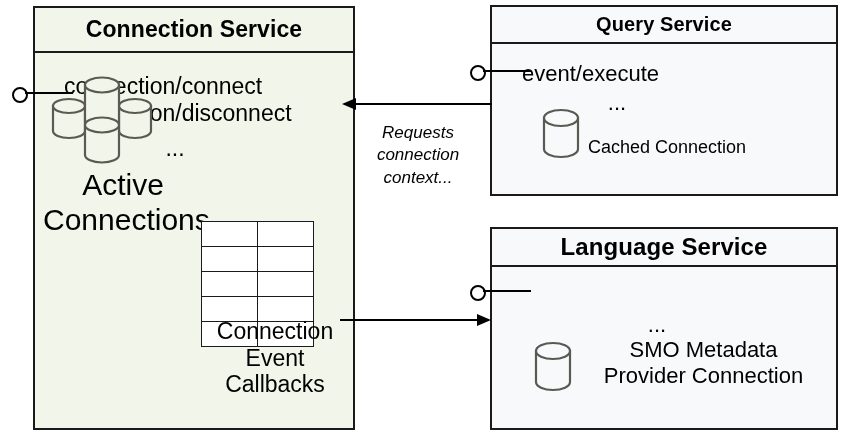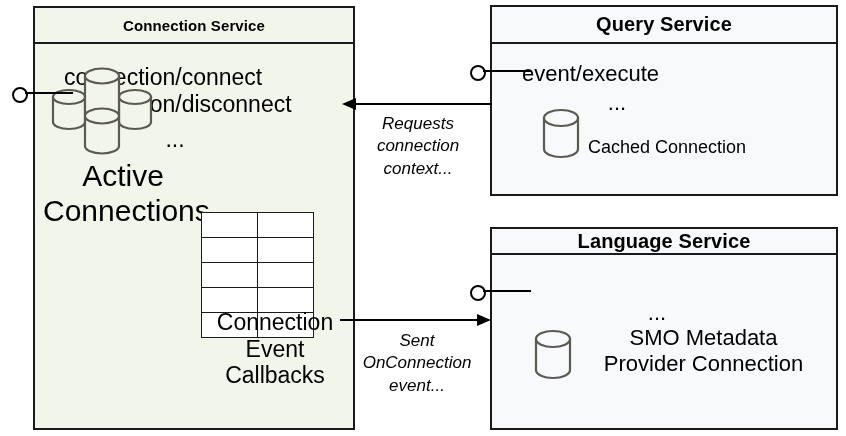--- a/index.html
+++ b/index.html
@@ -42,39 +42,39 @@
     flex: 1 1 auto;
   }
 
   #conn-service {
     left: 33px;
     top: 6px;
     width: 322px;
     height: 424px;
     background: #f2f5e9;
   }
-  #conn-service .title-bar { height: 36px; font-size: 15px; text-align: right; }
+  #conn-service .title-bar { height: 45px; font-size: 23px; text-align: right; }
 
   #query-service {
     left: 490px;
     top: 5px;
     width: 348px;
     height: 191px;
     background: #f8f9fb;
   }
   #query-service .title-bar { height: 37px; font-size: 20px; }
 
   #lang-service {
     left: 490px;
     top: 227px;
     width: 348px;
     height: 203px;
     background: #f8f9fb;
   }
-  #lang-service .title-bar { height: 26px; font-size: 20px; }
+  #lang-service .title-bar { height: 38px; font-size: 24px; }
 
   
   .methods {
     position: absolute;
     color: #000000;
     line-height: 1.18;
     white-space: nowrap;
   }
   .ellipsis {
     position: absolute;
@@ -144,21 +144,21 @@
 
   .flow-label {
     position: absolute;
     font-style: italic;
     font-size: 17px;
     color: #000000;
     text-align: center;
     line-height: 1.32;
     white-space: pre-line;
   }
-  #label-requests { left: 356px; top: 113px; width: 124px; }
+  #label-requests { left: 356px; top: 122px; width: 124px; }
   #label-sent     { left: 352px; top: 330px; width: 130px; }
 
   
   #cs-table {
     position: absolute;
     left: 166px; top: 168px;
     width: 113px; height: 126px;
   }
   #cs-table .tbl {
     width: 100%; height: 100%;
@@ -301,17 +301,14 @@
     <polygon points="2,10 16,4 16,16" fill="#000000"></polygon>
   </svg>
   <div class="flow-label" id="label-requests">Requests
 connection
 context...</div>
 
   <svg class="arrow-svg" id="arrow-sent" width="155" height="20" viewBox="0 0 155 20" xmlns="http://www.w3.org/2000/svg">
     <line x1="2" y1="10" x2="141" y2="10" stroke="#000000" stroke-width="2"></line>
     <polygon points="153,10 139,4 139,16" fill="#000000"></polygon>
   </svg>
-  <div class="flow-label" id="label-sent">Sent
-OnConnection
-event...</div>
 
 </div>
 
 </body></html>

